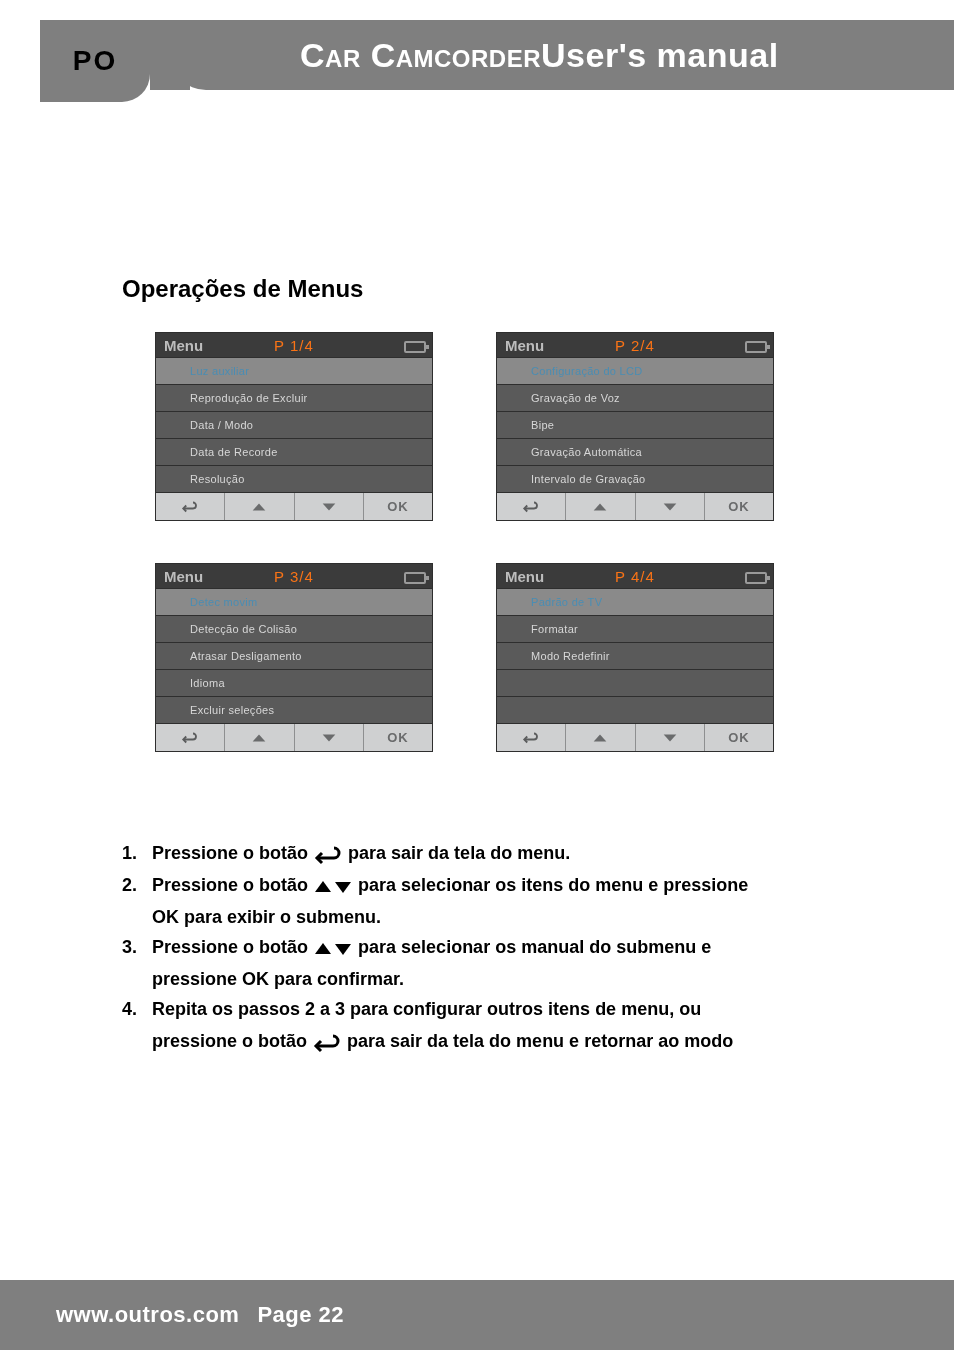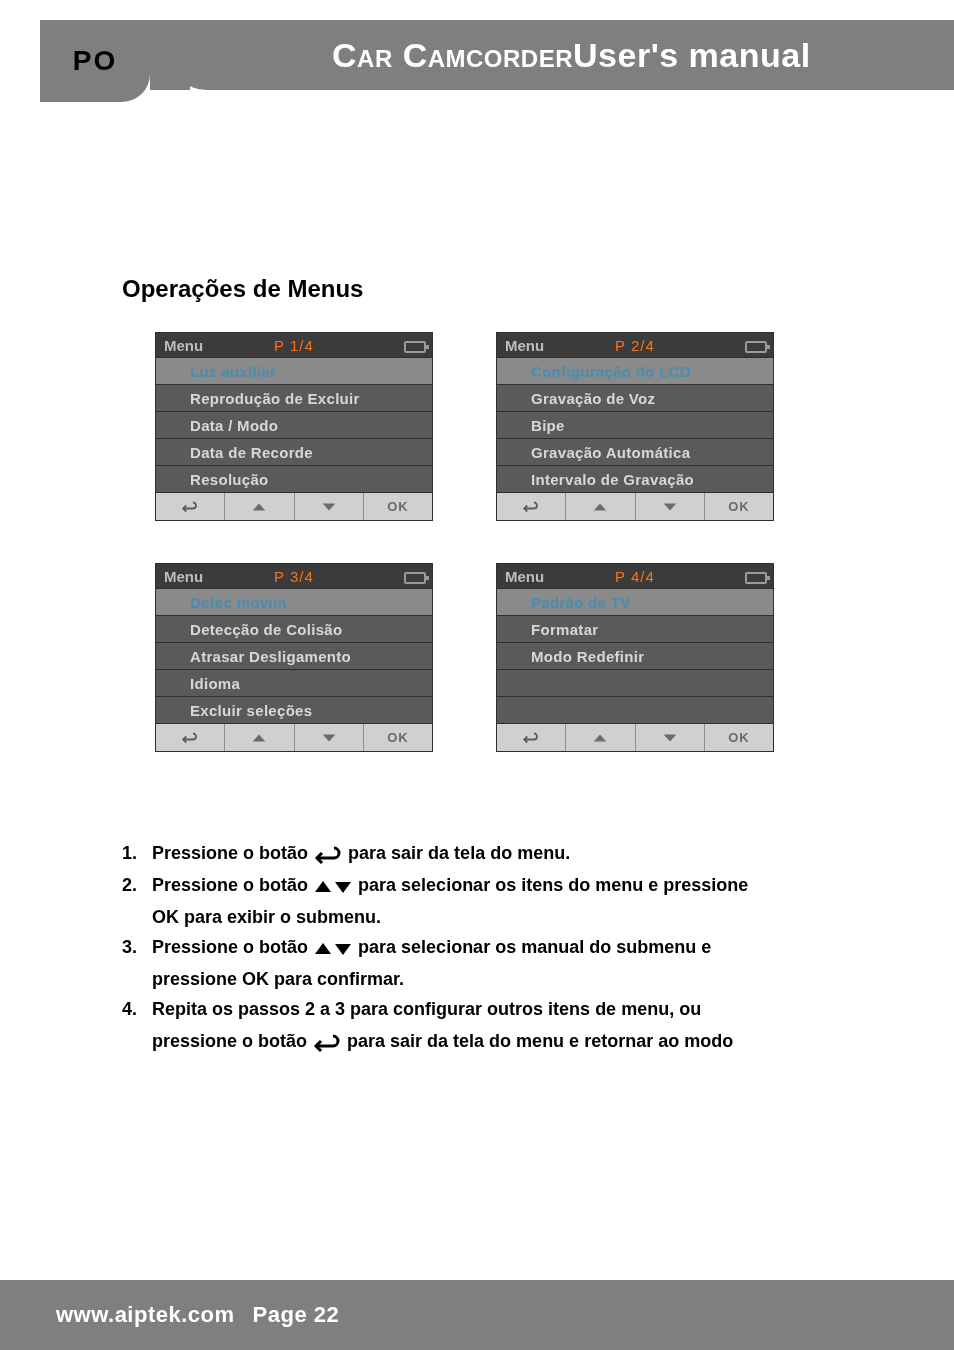--- a/index.html
+++ b/index.html
@@ -13,36 +13,36 @@
     background: #7f7f7f; color: #000000; font-weight: 900; font-size: 28px;
     display: flex; align-items: center; justify-content: center; letter-spacing: 2px;
     border-bottom-right-radius: 28px;
   }
   .title-bar {
     position: absolute; left: 170px; top: 0; right: 0; height: 70px;
     background: #7f7f7f; color: #fff; display: flex; align-items: center;
     padding-left: 130px; font-size: 34px; font-weight: 700; letter-spacing: .5px;
     border-bottom-left-radius: 36px; white-space: nowrap;
   }
-  .title-bar .sc { font-variant: small-caps; font-weight: 900; margin-left: 32px; }
+  .title-bar .sc { font-variant: small-caps; font-weight: 900; }
   .notch-inner { position:absolute; left:150px; top:0; width:40px; height:70px; background:#7f7f7f; z-index:1;}
   
   
   .section-title { position:absolute; top:275px; left:122px; font-size:24px; font-weight:700; color:#000; }
   
   
   .menus { position:absolute; top:332px; left:155px; width:640px; display:grid; grid-template-columns: 1fr 1fr; gap: 42px 42px; }
   .menu-box { width: 278px; background:#575757; border:1px solid #2e2e2e; }
   .mb-head { height:24px; background:#3b3b3b; display:flex; align-items:center; color:#b0b0b0; font-size:15px; font-weight:700; position:relative; padding:0 8px; }
   .mb-head .mlabel { color:#bdbdbd; }
   .mb-head .mpage { position:absolute; left:50%; transform:translateX(-50%); color:#f97316; font-weight:400; letter-spacing:1px; }
   .mb-head .batt { position:absolute; right:6px; top:8px; width:22px; height:12px; border:2px solid #9a9a9a; border-radius:2px; }
   .mb-head .batt::after { content:""; position:absolute; right:-5px; top:2px; width:3px; height:4px; background:#9a9a9a; }
   .mb-rows { }
-  .mb-row { height:27px; border-top:1px solid #2e2e2e; background:#5a5a5a; color:#d7d7d7; font-size:15px; font-weight:700; display:flex; align-items:center; padding-left:34px; letter-spacing:.3px; }
+  .mb-row { height:27px; border-top:1px solid #2e2e2e; background:#5a5a5a; color:#d7d7d7; font-size:11px; font-weight:400; display:flex; align-items:center; padding-left:34px; letter-spacing:.3px; }
   .mb-row.sel { background:#8a8a8a; color:#4a8db3; }
   .mb-row.empty { color:transparent; }
   .mb-foot { height:28px; background:#cfd0d1; border-top:1px solid #2e2e2e; display:flex; }
   .mb-foot .cell { flex:1; border-right:1px solid #8e8f90; display:flex; align-items:center; justify-content:center; color:#5b5c5d; font-weight:700; }
   .mb-foot .cell:last-child { border-right:none; }
   .mb-foot svg { width:18px; height:14px; }
   .mb-foot .oktxt { font-size:13px; letter-spacing:1px; color:#6a6b6c; font-weight:900; }
   
   
   .instr { position:absolute; top:840px; left:122px; right:80px; font-size:18px; color:#000; line-height:1.55; font-weight:600; }
@@ -274,16 +274,16 @@
       <span>pressione o botão </span>
       <span class="glyph"><svg width="30" height="20" viewBox="0 0 30 20">
             <path d="M5 13 h16 a5 5 0 0 0 0 -10" fill="none" stroke="#000" stroke-width="3"></path>
             <path d="M9 8 L4 13 L9 18" fill="none" stroke="#000" stroke-width="3"></path>
           </svg></span>
       <span> para sair da tela do menu e retornar ao modo</span>
     </div>
   </div>
 
   <div class="footer">
-    <span class="site">www.aiptek.com</span>
+    <span class="site">www.outros.com</span>
     <span class="pg">Page 22</span>
   </div>
 </div>
 
 </body></html>

